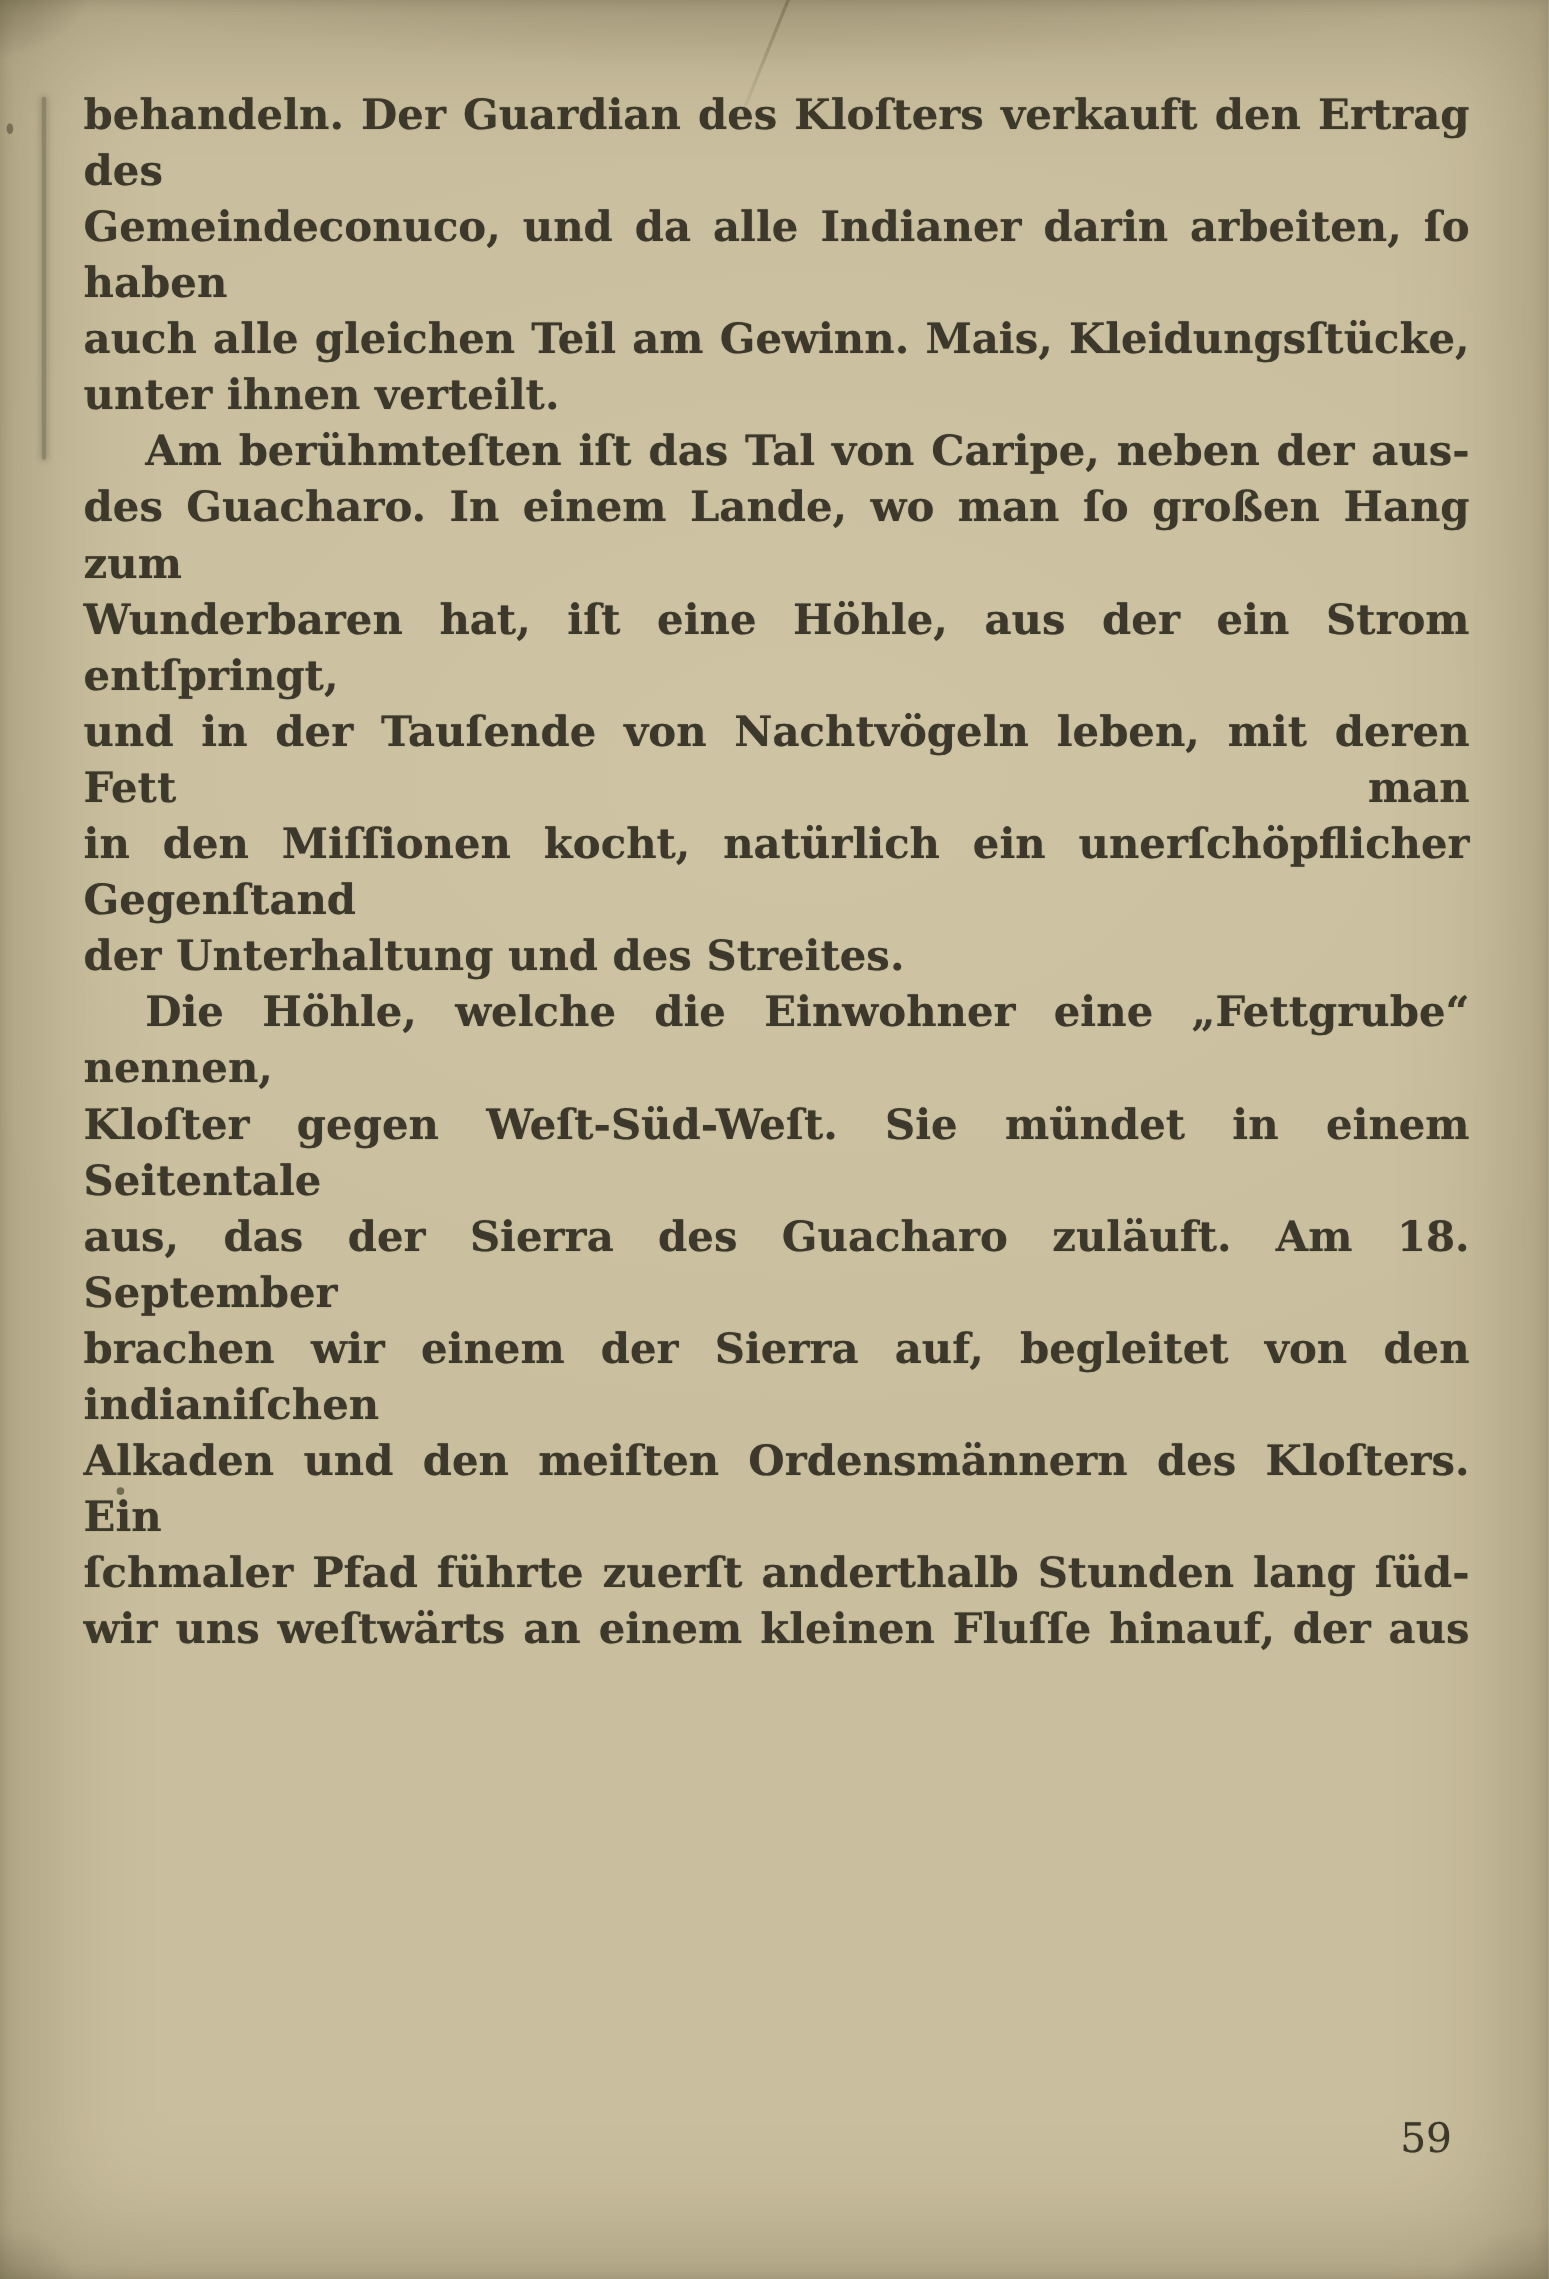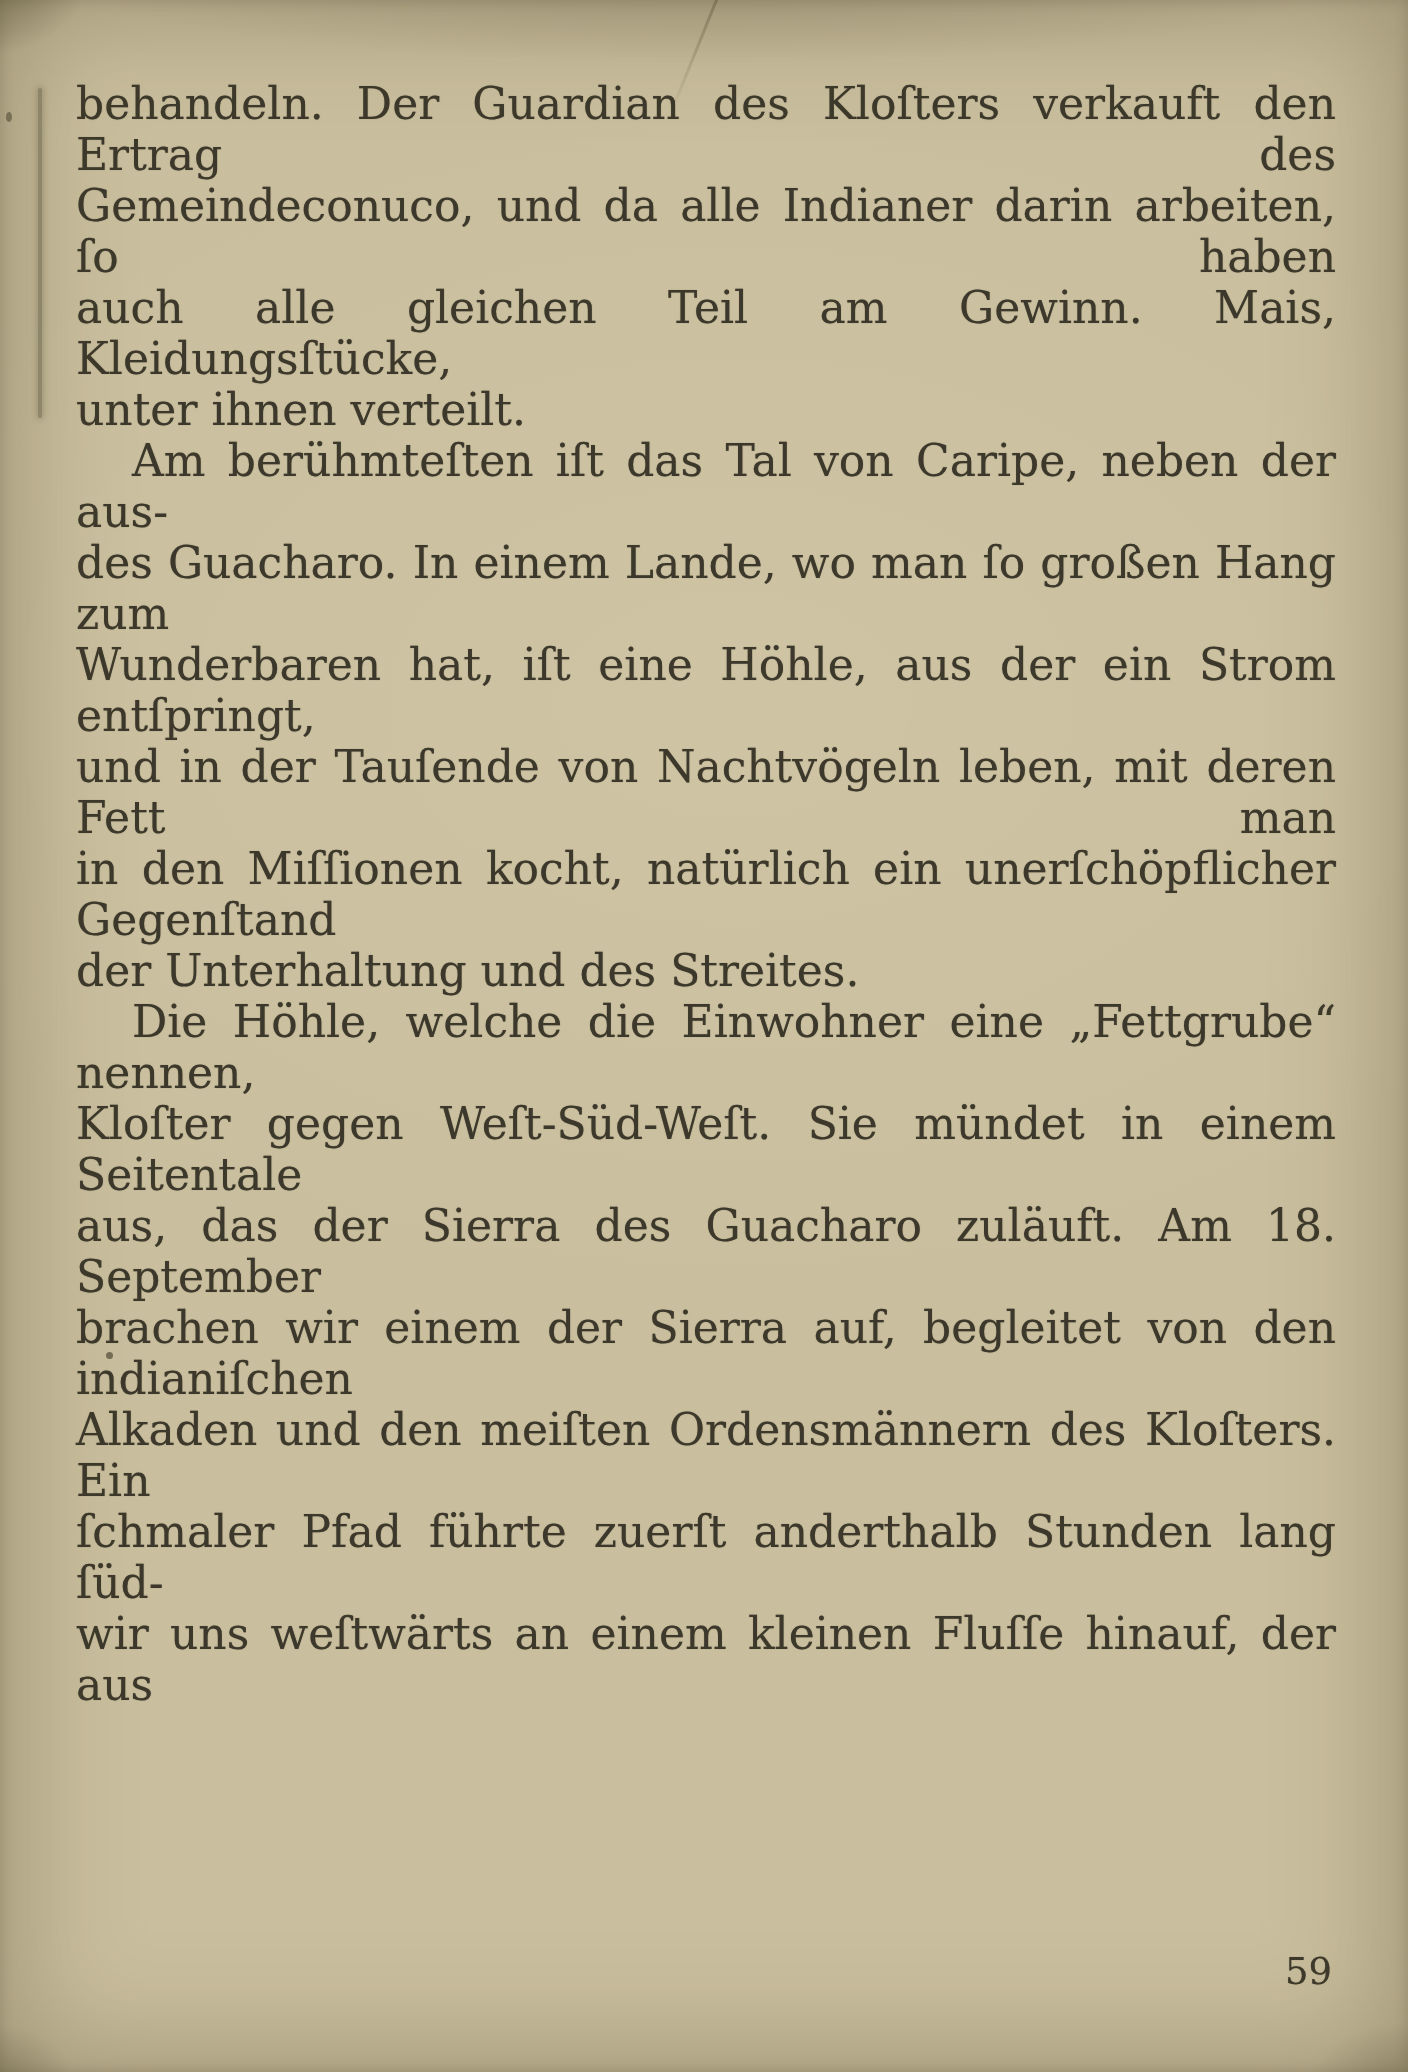--- a/index.html
+++ b/index.html
@@ -46,35 +46,34 @@
   }
   .speck2{
     left:6px;top:112px;width:6px;height:10px;border-radius:50%;
     background:rgba(45,40,26,0.45);
   }
   
   .text-block{
     position:absolute;left:76px;top:78px;width:1260px;
   }
   .line{
-    font-size:44px;line-height:51px;font-weight:400;
+    font-size:38px;line-height:51px;font-weight:700;
     color:var(--ink);
     text-align:justify;
     text-align-last:justify;
     letter-spacing:0px;
     text-shadow:0 0 1px rgba(50,45,28,0.45);
     white-space:normal;
   }
   .line.para-last{text-align-last:left;}
   .line.indent{text-indent:56px;}
   .page-number{
-    position:absolute;top:1922px;right:76px;
+    position:absolute;top:1922px;right:88px;
     font-size:37px;font-weight:400;color:var(--ink);
     text-shadow:0 0 1px rgba(50,45,28,0.4);
-    margin-top:28px;
   }
 </style>
 </head>
 <body>
 
 <div class="page">
   <div class="artifact edge-line"></div>
   <div class="artifact crease"></div>
   <div class="artifact speck"></div>
   <div class="artifact speck2"></div>

